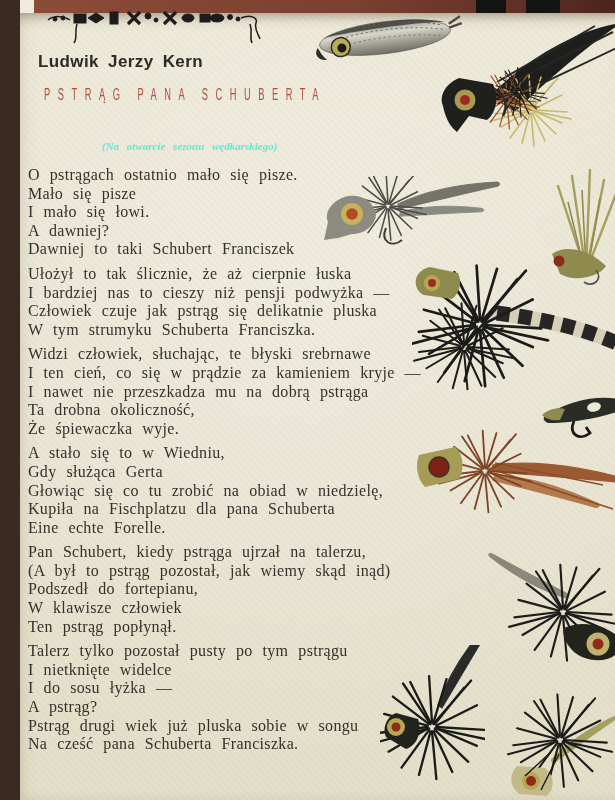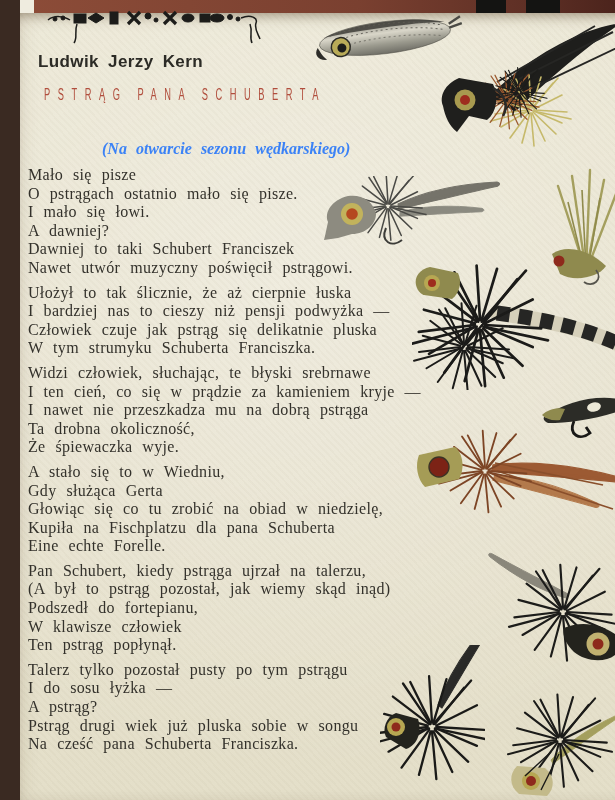--- a/index.html
+++ b/index.html
@@ -21,21 +21,21 @@
     box-shadow:inset 0 12px 16px -12px rgba(80,60,35,.6), inset -10px 0 26px -18px rgba(80,60,35,.45),
                inset 10px 0 26px -20px rgba(80,60,35,.35);}
   
   #author{position:absolute;left:18px;top:52px;z-index:3;
     font-family:"Liberation Sans",sans-serif;font-weight:700;font-size:17px;color:#2c2b26;
     letter-spacing:.4px;word-spacing:4px;}
   #title{position:absolute;left:24px;top:86px;z-index:3;white-space:nowrap;
     font-family:"Liberation Sans",sans-serif;font-weight:400;font-size:39px;color:#b14e3d;
     letter-spacing:13px;transform:scaleX(.58);transform-origin:left top;}
   #subtitle{position:absolute;left:82px;top:140px;z-index:3;
-    font-style:italic;font-weight:700;font-size:16px;color:#3b82f6;word-spacing:5px;}
+    font-style:italic;font-weight:700;font-size:11px;color:#5eead4;word-spacing:5px;}
   
   #poem{position:absolute;left:8px;top:166px;width:430px;z-index:3;
     font-size:16px;line-height:18.6px;color:#33312b;letter-spacing:.02em;word-spacing:.35em;}
   .stanza{margin:0 0 6px 0;}
   .line{white-space:nowrap;}
   
   .ill{position:absolute;z-index:2;}
   #ill-chain{left:24px;top:4px;width:220px;height:40px;}
   #ill-lure{left:280px;top:6px;width:165px;height:64px;}
   #ill-flyA{left:415px;top:18px;width:200px;height:135px;}
@@ -261,26 +261,25 @@
     <circle cx="76" cy="89" r="5" fill="#8e2a1c"></circle>
     <path d="M96,60 L70,84 M104,62 L86,98" stroke="#1b1b19" stroke-width="1.4" fill="none"></path>
   </svg>
 
   <div id="author">Ludwik Jerzy Kern</div>
   <h1 id="title" style="margin:0;font-size:inherit">PSTRĄG PANA SCHUBERTA</h1>
   <div id="subtitle">(Na otwarcie sezonu wędkarskiego)</div>
 
   <main id="poem">
       <div class="stanza">
+        <div class="line">O pstrągach ostatnio mało się pisze.</div>
         <div class="line">Mało się pisze</div>
-        <div class="line">O pstrągach ostatnio mało się pisze.</div>
         <div class="line">I mało się łowi.</div>
         <div class="line">A dawniej?</div>
         <div class="line">Dawniej to taki Schubert Franciszek</div>
-        <div class="line">Nawet utwór muzyczny poświęcił pstrągowi.</div>
       </div>
       <div class="stanza">
         <div class="line">Ułożył to tak ślicznie, że aż cierpnie łuska</div>
         <div class="line">I bardziej nas to cieszy niż pensji podwyżka —</div>
         <div class="line">Człowiek czuje jak pstrąg się delikatnie pluska</div>
         <div class="line">W tym strumyku Schuberta Franciszka.</div>
       </div>
       <div class="stanza">
         <div class="line">Widzi człowiek, słuchając, te błyski srebrnawe</div>
         <div class="line">I ten cień, co się w prądzie za kamieniem kryje —</div>
@@ -297,19 +296,20 @@
       </div>
       <div class="stanza">
         <div class="line">Pan Schubert, kiedy pstrąga ujrzał na talerzu,</div>
         <div class="line">(A był to pstrąg pozostał, jak wiemy skąd inąd)</div>
         <div class="line">Podszedł do fortepianu,</div>
         <div class="line">W klawisze człowiek</div>
         <div class="line">Ten pstrąg popłynął.</div>
       </div>
       <div class="stanza">
         <div class="line">Talerz tylko pozostał pusty po tym pstrągu</div>
+        <div class="line">I nietknięte widelce</div>
         <div class="line">I do sosu łyżka —</div>
         <div class="line">A pstrąg?</div>
         <div class="line">Pstrąg drugi wiek już pluska sobie w songu</div>
         <div class="line">Na cześć pana Schuberta Franciszka.</div>
       </div>
     </main>
 </div>
 
 </body></html>

